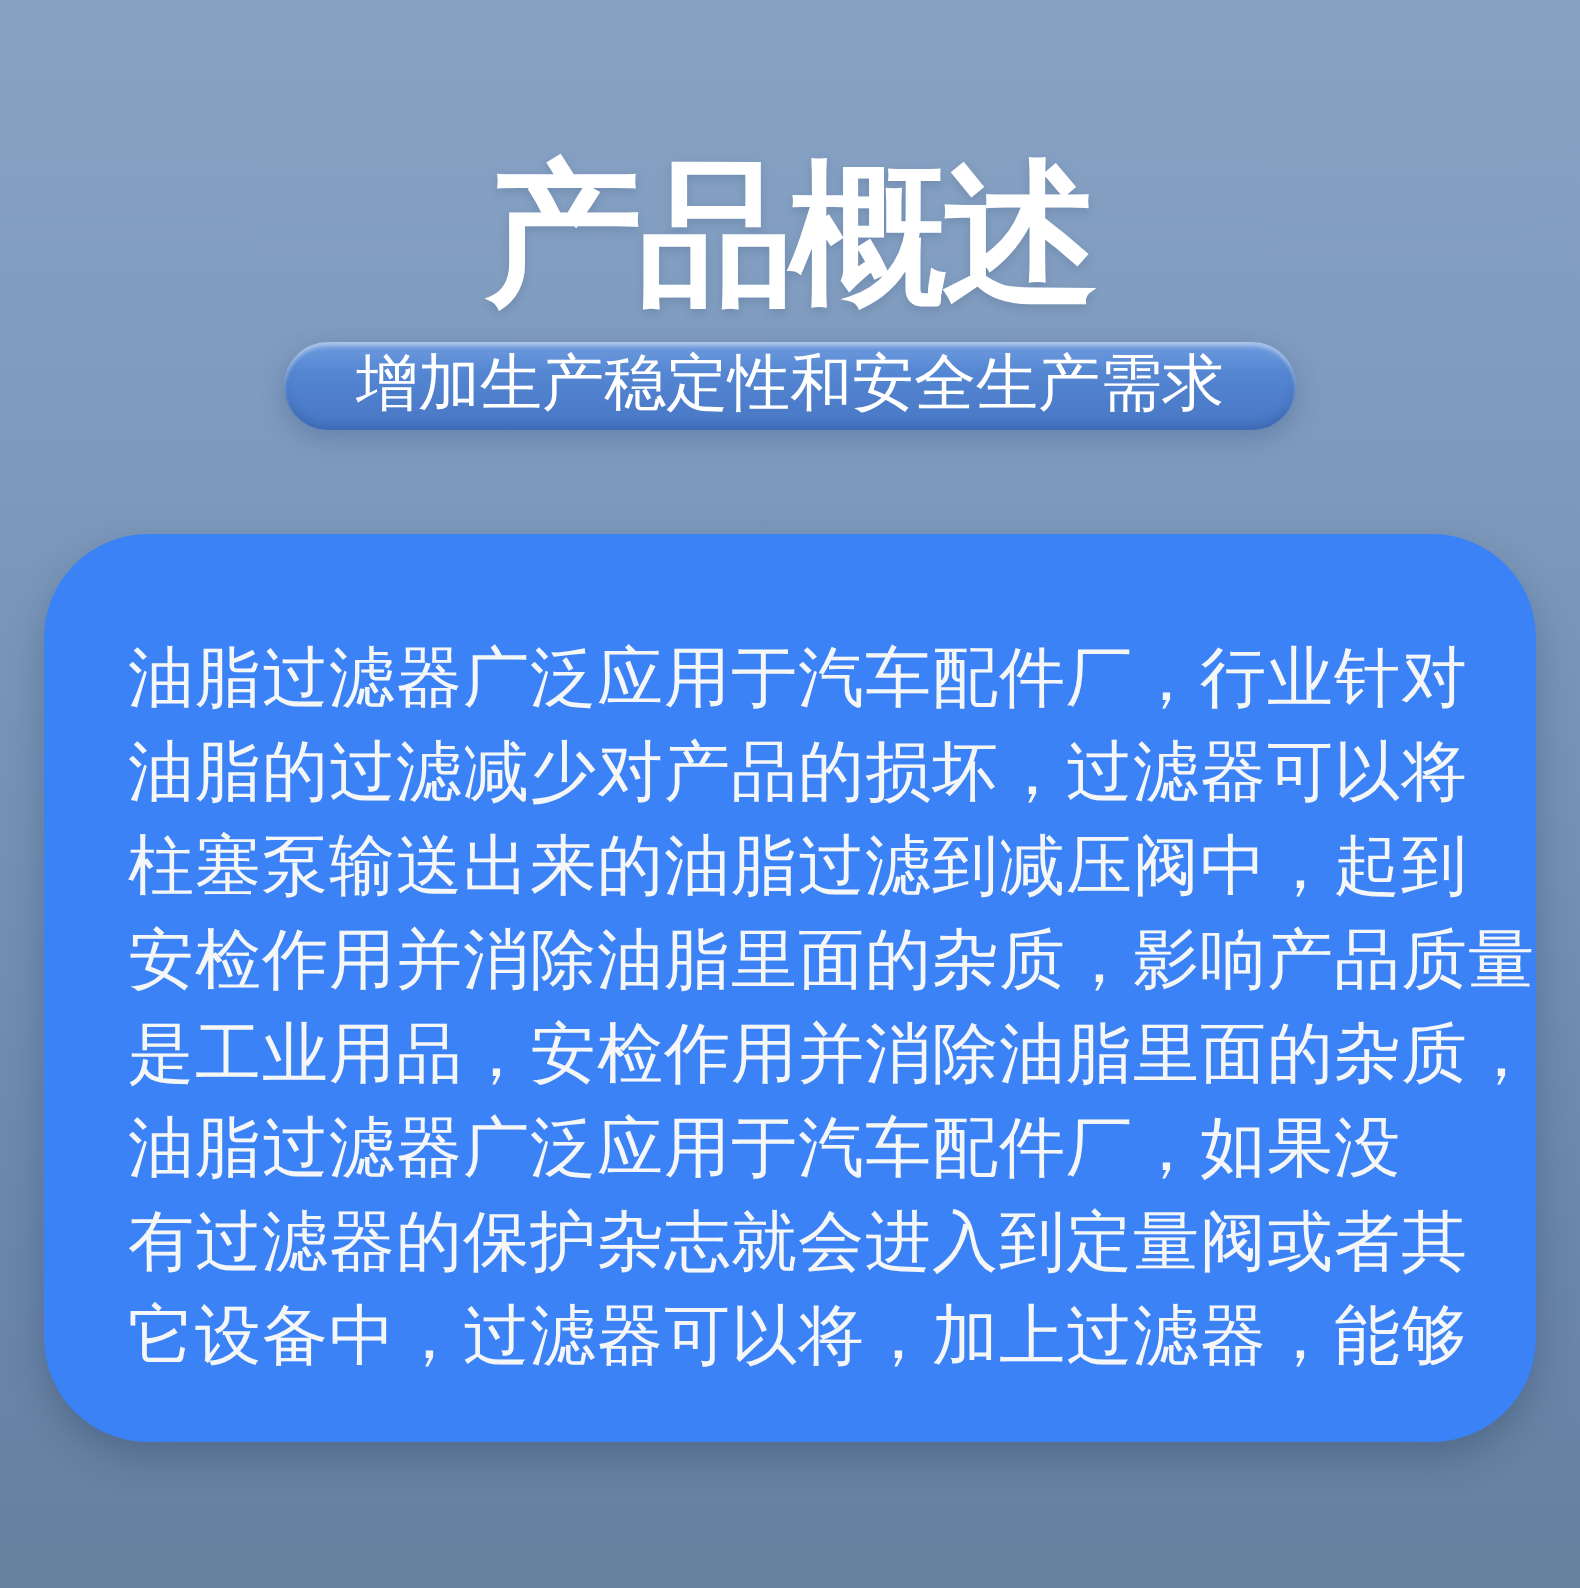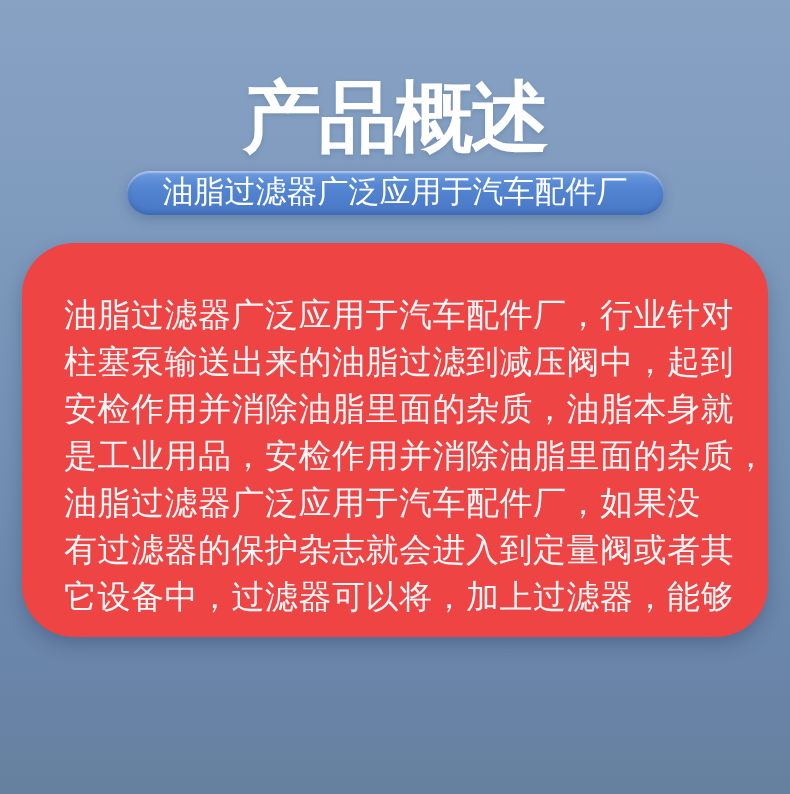--- a/index.html
+++ b/index.html
@@ -47,49 +47,50 @@
       inset 0 -2px 5px rgba(25, 55, 115, 0.25),
       0 4px 12px rgba(35, 65, 120, 0.28);
     font-size: 31px;
     line-height: 32px;
     font-weight: 500;
     color: #ffffff;
     text-align: center;
     white-space: nowrap;
   }
   .desc-card {
-    margin: 28px 22px 0 22px;
+    margin: 52px 22px 0 22px;
     border-radius: 52px;
-    background: #ef4444;
+    background: #3b82f6;
     box-shadow: 0 8px 18px rgba(25, 45, 75, 0.28);
-    padding: 48px 18px 17px 42px;
+    padding: 48px 18px 30px 42px;
     box-sizing: border-box;
     width: 746px;
   }
   .desc-line {
     font-size: 33px;
     line-height: 47px;
     color: #f5f6f7;
     font-weight: 400;
     white-space: nowrap;
     letter-spacing: 0.5px;
   }
 </style>
 </head>
 <body>
 
 <div class="hero">
 
   <h1 class="hero-title">产品概述</h1>
 
-  <div class="hero-badge">油脂过滤器广泛应用于汽车配件厂</div>
+  <div class="hero-badge">增加生产稳定性和安全生产需求</div>
 
   <div class="desc-card">
     <div class="desc-line">油脂过滤器广泛应用于汽车配件厂，行业针对</div>
+    <div class="desc-line">油脂的过滤减少对产品的损坏，过滤器可以将</div>
     <div class="desc-line">柱塞泵输送出来的油脂过滤到减压阀中，起到</div>
-    <div class="desc-line">安检作用并消除油脂里面的杂质，油脂本身就</div>
+    <div class="desc-line">安检作用并消除油脂里面的杂质，影响产品质量</div>
     <div class="desc-line">是工业用品，安检作用并消除油脂里面的杂质，</div>
     <div class="desc-line">油脂过滤器广泛应用于汽车配件厂，如果没</div>
     <div class="desc-line">有过滤器的保护杂志就会进入到定量阀或者其</div>
     <div class="desc-line">它设备中，过滤器可以将，加上过滤器，能够</div>
   </div>
 
 </div>
 
 </body></html>

